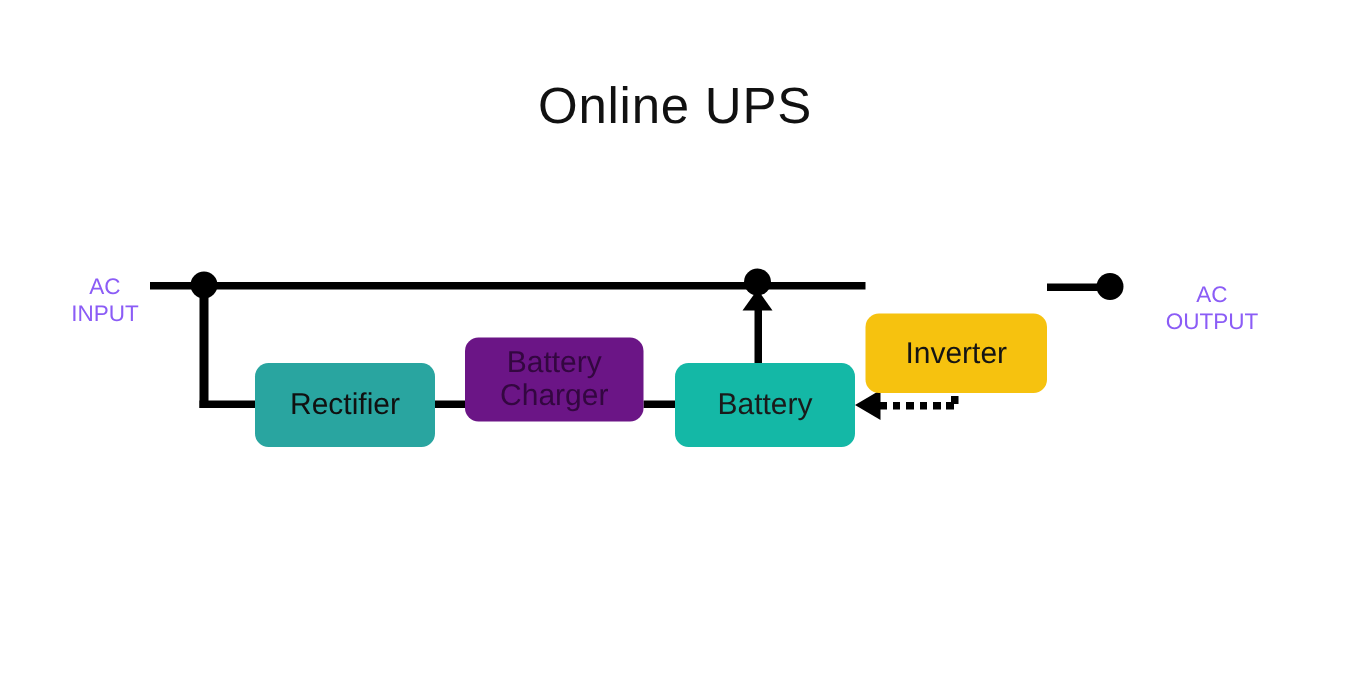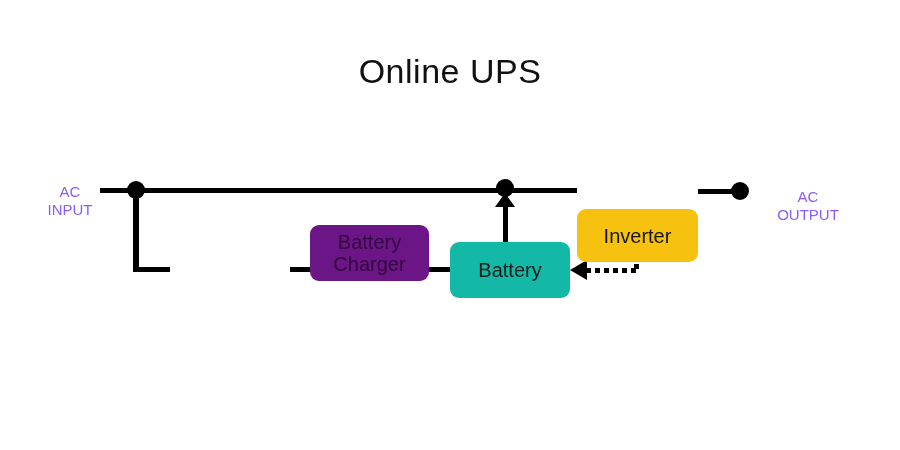--- a/index.html
+++ b/index.html
@@ -121,20 +121,23 @@
   <div class="dot dot-input"></div>
   <div class="dot dot-junction"></div>
   <div class="dot dot-output"></div>
 
   <div class="arrow-up"></div>
   <div class="arrow-left"></div>
 
   <div class="dotted-v"></div>
   <div class="dotted-h"></div>
 
+  <div class="node node-rectifier" style="background: rgb(41, 165, 160); color: rgb(16, 16, 16);">
+    <span>Rectifier</span>
+  </div>
 
   <div class="node node-charger" style="background: rgb(107, 21, 134); color: rgb(51, 7, 64);">
     <span>Battery Charger</span>
   </div>
 
   <div class="node node-battery" style="background: #14b8a6; color: rgb(26, 26, 26);">
     <span>Battery</span>
   </div>
 
   <div class="node node-inverter" style="background: rgb(246, 194, 15); color: rgb(20, 20, 20);">

